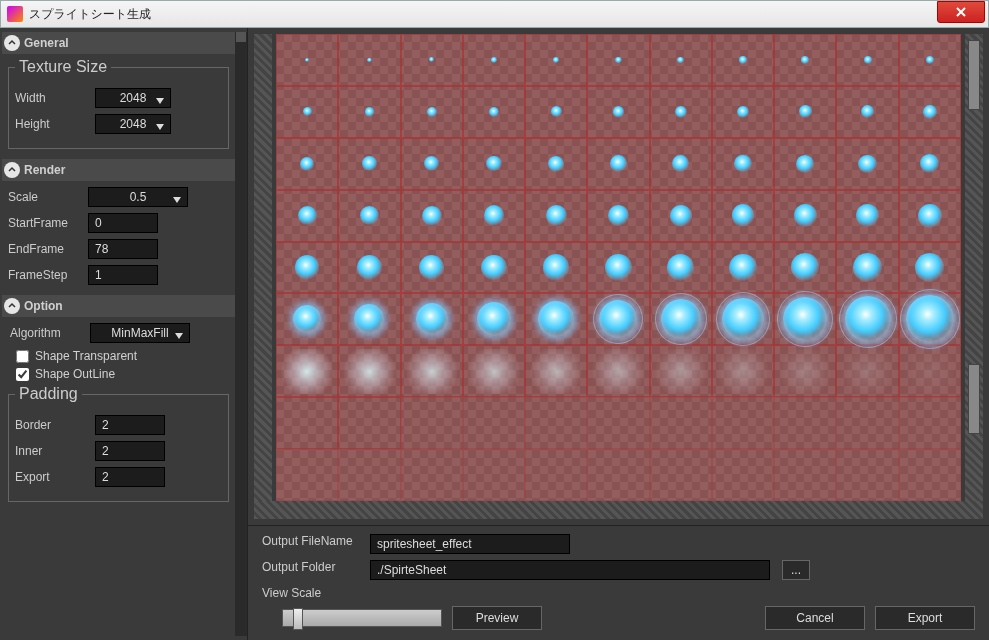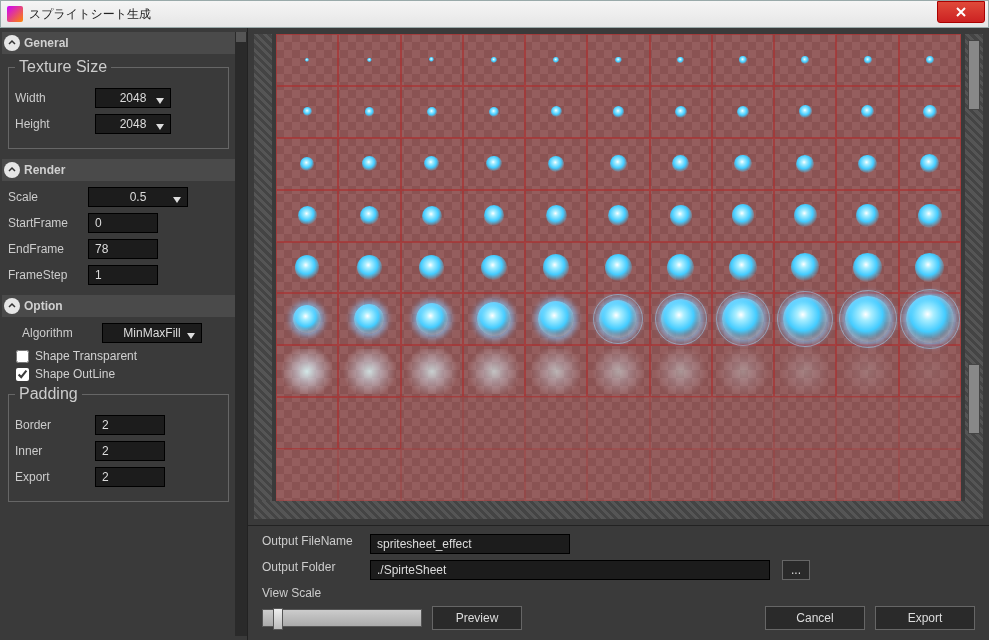--- a/index.html
+++ b/index.html
@@ -64,21 +64,21 @@
 
 .hscrollbar { height: 18px; background: repeating-linear-gradient(45deg,#555 0 3px,#444 3px 6px); margin: 0 6px 6px 6px; }
 
 
 .bottom { background: #3a3a3a; padding: 8px 14px 10px 14px; border-top: 1px solid #222; color: #ccc; font-size: 12px; }
 .brow { display: flex; align-items: flex-start; margin-bottom: 6px; }
 .brow label { width: 108px; }
 .brow input.textin { background: #1c1c1c; color: #ddd; border: 1px solid #000; height: 20px; padding: 0 6px; font-size: 12px; }
 .btn { background: #2a2a2a; border: 1px solid #666; color: #ddd; height: 24px; padding: 0 14px; font-size: 12px; cursor: pointer; display: inline-flex; align-items: center; justify-content: center; }
 .btn.small { height: 20px; padding: 0 8px; }
-.bottom-act { display: flex; align-items: center; margin-top: 6px; }
+.bottom-act { display: flex; align-items: center; margin-top: 6px; margin-left: 20px; }
 .slider { width: 160px; height: 18px; background: linear-gradient(#ccc,#aaa); border: 1px solid #555; position: relative; margin-right: 10px; }
 .slider .knob { position: absolute; left: 10px; top: -2px; width: 10px; height: 22px; background: linear-gradient(#eee,#bbb); border: 1px solid #555; }
 </style>
 </head>
 <body>
 
 <div class="titlebar">
   <span class="icon"></span>
   <span class="title">スプライトシート生成</span>
   <span class="spacer"></span>
@@ -154,21 +154,21 @@
     </div>
 
     <div class="section-head">
       <span class="chev">
           <svg width="10" height="10">
             <path d="M2 6 L5 3 L8 6" fill="none" stroke-width="1.5"></path>
           </svg>
         </span>
       <span>Option</span>
     </div>
-    <div class="row" style="margin:6px 14px 6px 20px">
+    <div class="row" style="margin:6px 14px 6px 8px">
       <label>Algorithm</label>
       <div class="ctl-select big">
         <span>MinMaxFill</span>
         <span class="caret"><svg width="8" height="8">
               <path d="M0 1 L8 1 L4 7 Z"></path>
             </svg></span>
       </div>
     </div>
     <div class="ck">
       <input type="checkbox" style="">

